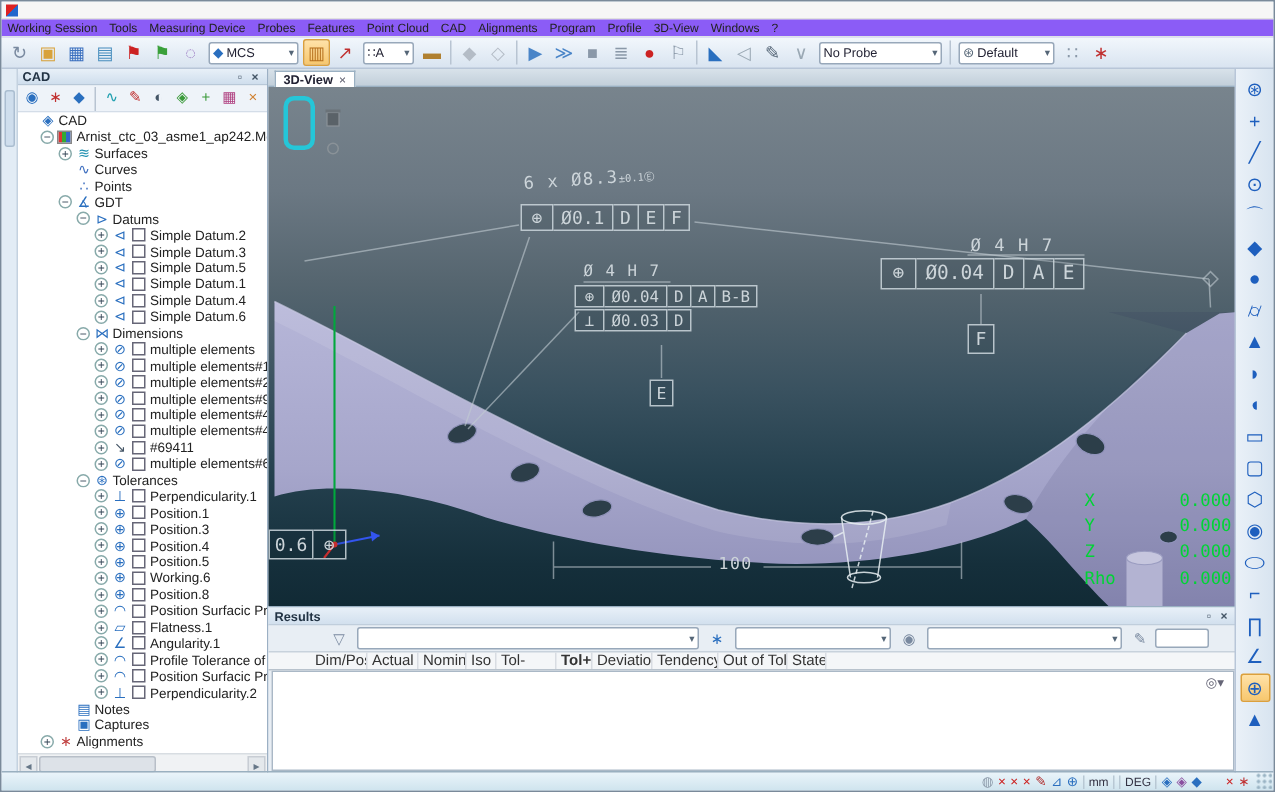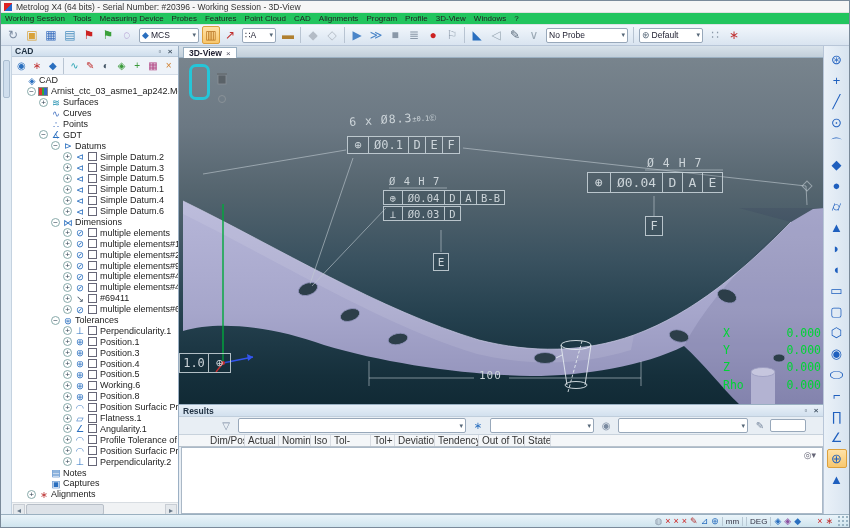--- a/index.html
+++ b/index.html
@@ -5,21 +5,21 @@
   html,body{margin:0;padding:0;background:#333;}
   *{box-sizing:border-box;user-select:none;}
   .win{position:relative;width:850px;height:528px;background:#dce6f0;overflow:hidden;
        font-family:"Liberation Sans",sans-serif;border:1px solid #7a8a9a;}
   
   .titlebar{position:absolute;left:0;top:0;width:100%;height:12px;background:#f6f6f6;
             display:flex;align-items:center;padding-left:3px;border-bottom:1px solid #e0e0e0;}
   .app-ico{width:8px;height:8px;background:linear-gradient(135deg,#d22 50%,#26c 50%);margin-right:4px;}
   .title-text{font-size:8.5px;color:#333;white-space:nowrap;}
   
-  .menubar{position:absolute;left:0;top:12px;width:100%;height:12px;background:#22c55e;
+  .menubar{position:absolute;left:0;top:12px;width:100%;height:12px;background:#8b5cf6;
            display:flex;align-items:center;border-bottom:1px solid #dde2e8;}
   .menu-item{font-size:8px;color:#222;padding:0 4px;cursor:default;}
   
   .toolbar{position:absolute;left:0;top:24px;width:100%;height:21px;
            background:linear-gradient(#f2f7fc,#d9e4f0);border-bottom:1px solid #b8c6d8;
            display:flex;align-items:center;padding:0 3px;gap:1px;}
   .tb-icon{width:18px;height:18px;display:flex;align-items:center;justify-content:center;
            font-size:12px;line-height:1;border-radius:2px;}
   .tb-hl{background:linear-gradient(#ffe2a8,#f7c76e);border:1px solid #dca03c;}
   .tb-sep{width:1px;height:16px;background:#b8c4d2;margin:0 2px;}
@@ -103,21 +103,20 @@
   .grip{position:absolute;right:1px;bottom:1px;width:11px;height:11px;
         background-image:radial-gradient(#9ab4c4 1px,transparent 1.2px);background-size:4px 4px;}
 </style>
 </head>
 <body>
 
 <div class="win">
 
   <div class="titlebar">
     <span class="app-ico"></span>
-    <span class="title-text">Metrolog X4 (64 bits) - Serial Number: #20396 - Working Session - 3D-View</span>
   </div>
 
   <div class="menubar" id="menu-bar">
       <span class="menu-item">Working Session</span>
       <span class="menu-item">Tools</span>
       <span class="menu-item">Measuring Device</span>
       <span class="menu-item">Probes</span>
       <span class="menu-item">Features</span>
       <span class="menu-item">Point Cloud</span>
       <span class="menu-item">CAD</span>
@@ -537,21 +536,21 @@
       <div class="fcf" id="fcf-right" style="left:408px;top:114px">
           <span class="cell" style="width: 24px; height: 21px; font-size: 13px;">⊕</span>
           <span class="cell" style="width: 52px; height: 21px; font-size: 13px;">Ø0.04</span>
           <span class="cell" style="width: 20px; height: 21px; font-size: 13px;">D</span>
           <span class="cell" style="width: 20px; height: 21px; font-size: 13px;">A</span>
           <span class="cell" style="width: 20px; height: 21px; font-size: 13px;">E</span>
         </div>
       <div class="datum-box" style="left:466px;top:158px;width:18px;height:20px;font-size:12px">F</div>
       <div class="datum-box" style="left:254px;top:195px;width:16px;height:18px;font-size:11px">E</div>
       <div class="fcf" id="fcf-partial" style="left:0px;top:295px">
-          <span class="cell" style="width: 30px; height: 20px; font-size: 12px;">1.0</span>
+          <span class="cell" style="width: 30px; height: 20px; font-size: 12px;">0.6</span>
           <span class="cell" style="width: 22px; height: 20px; font-size: 12px;">⊕</span>
         </div>
       <div class="ann-label" style="left:300px;top:311px;font-size:11px">100</div>
     <div class="readout-row" style="top: 268px; color: rgb(0, 212, 53);">
           <span class="ro-label">X</span>
           <span class="ro-val">0.000</span>
         </div>
         <div class="readout-row" style="top: 285px; color: rgb(0, 212, 53);">
           <span class="ro-label">Y</span>
           <span class="ro-val">0.000</span>
@@ -591,21 +590,21 @@
           </span>
           <span class="r-ico">✎</span>
           <span class="r-input" style="width: 36px;"></span>
         </div>
       <div class="r-cols" id="results-cols">
           <span class="rcol" style="width: 38px;">Dim/Pos</span>
           <span class="rcol" style="width: 34px;">Actual</span>
           <span class="rcol" style="width: 32px;">Nominal</span>
           <span class="rcol" style="width: 20px;">Iso</span>
           <span class="rcol" style="width: 40px;">Tol-</span>
-          <span class="rcol" style="width: 24px;">Tol+</span>
+          <span class="rcol" style="width: 24px; font-weight: bold;">Tol+</span>
           <span class="rcol" style="width: 40px;">Deviation</span>
           <span class="rcol" style="width: 44px;">Tendency</span>
           <span class="rcol" style="width: 46px;">Out of Tol.</span>
           <span class="rcol" style="width: 26px;">State</span>
         </div>
       <div class="r-body">
         <span class="r-mag">◎▾</span>
       </div>
     </div>
   </div>

